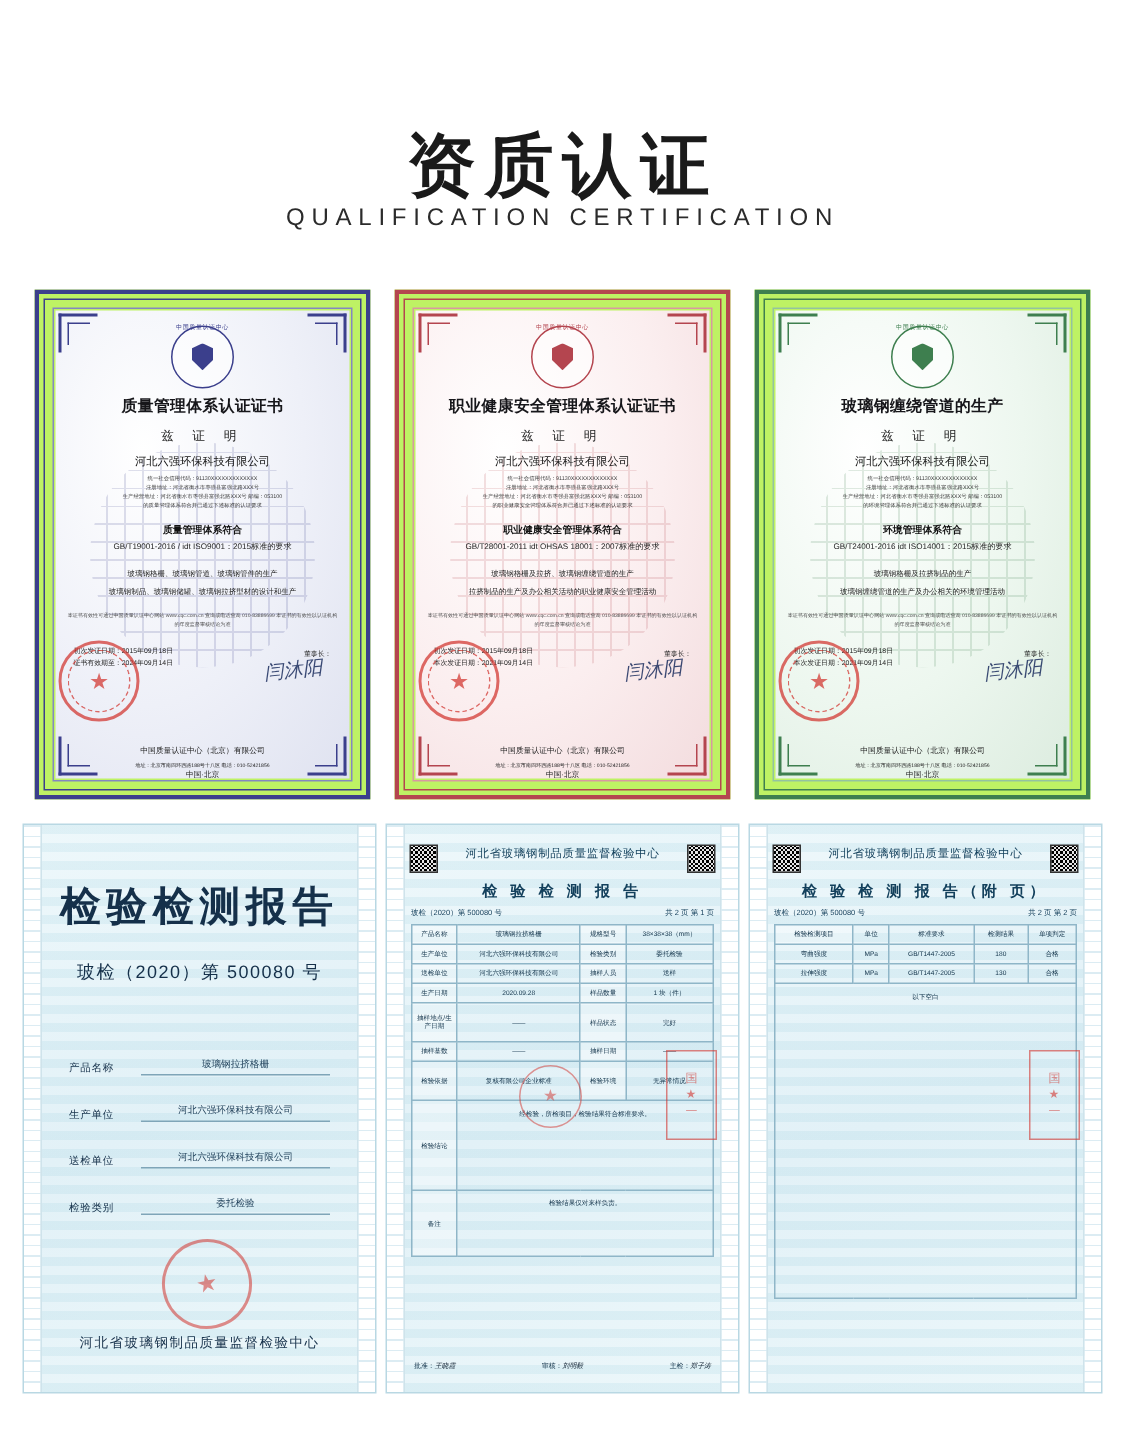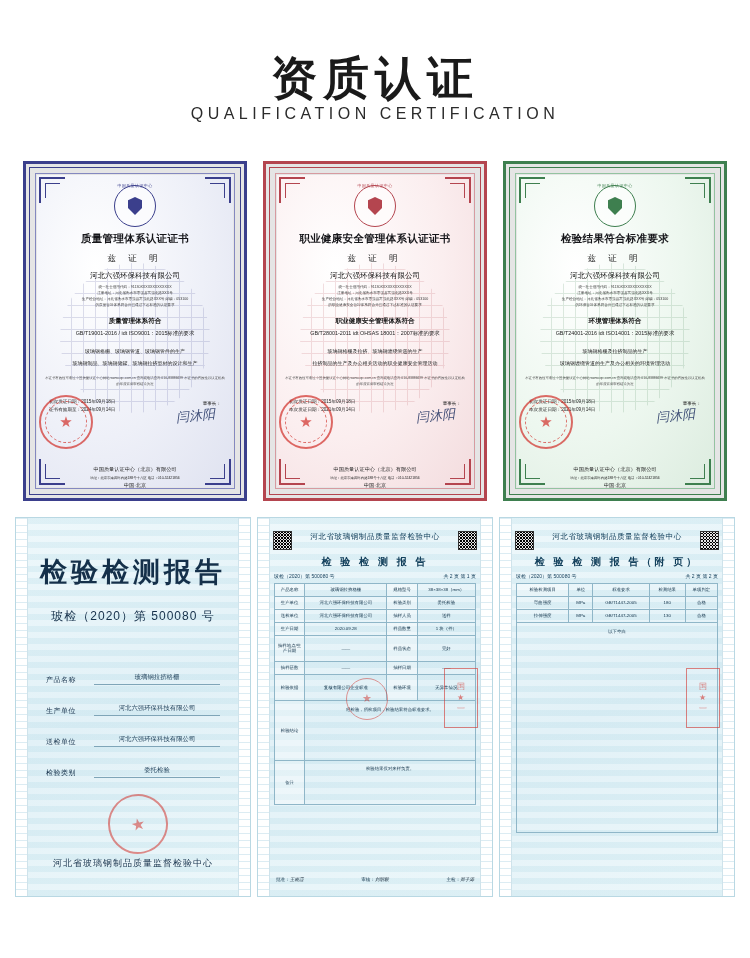--- a/index.html
+++ b/index.html
@@ -6,21 +6,21 @@
   body {
     width: 750px;
     height: 958px;
     background: #ffffff;
     font-family: "Liberation Sans", sans-serif;
     overflow: hidden;
   }
   .page { width: 750px; height: 958px; position: relative; }
 
   
-  .header { padding-top: 52px; text-align: center; }
+  .header { padding-top: 84px; text-align: center; }
   .header h1 {
     font-family: "DejaVu Sans", sans-serif;
     font-size: 46px;
     font-weight: 700;
     letter-spacing: 6px;
     color: #1a1a1a;
     line-height: 1.15;
   }
   .header h2 {
     margin-top: 0;
@@ -34,21 +34,21 @@
   .cert-row {
     margin-top: 38px;
     display: flex;
     justify-content: center;
     gap: 16px;
   }
   .cert {
     width: 224px;
     height: 340px;
     position: relative;
-    background: #e5e5e5;
+    background: #bef264;
     overflow: hidden;
   }
   .cert .outer-border {
     position: absolute;
     inset: 0;
     border: 3px solid var(--c1);
   }
   .cert .mid-border {
     position: absolute;
     inset: 6px;
@@ -580,21 +580,21 @@
       <div class="inner-border"></div>
       <div class="corner tl"></div>
       <div class="corner tr"></div>
       <div class="corner bl"></div>
       <div class="corner br"></div>
       <div class="cert-content">
         <div class="emblem">
           <span class="emblem-text">中国质量认证中心</span>
           <span class="shield"></span>
         </div>
-        <div class="cert-title">检验结果符合标准要求</div>
+        <div class="cert-title">玻璃钢缠绕管道的生产</div>
         <div class="cert-subtitle">兹 证 明</div>
         <div class="cert-org">河北六强环保科技有限公司</div>
         <div class="cert-lines">
           <div>统一社会信用代码：91130XXXXXXXXXXXXX</div>
           <div>注册地址：河北省衡水市枣强县富强北路XXX号</div>
           <div>生产经营地址：河北省衡水市枣强县富强北路XXX号   邮编：053100</div>
           <div>的环境管理体系符合并已通过下述标准的认证要求</div>
         </div>
         <div class="cert-std">
           <div class="std-head">环境管理体系符合</div>

